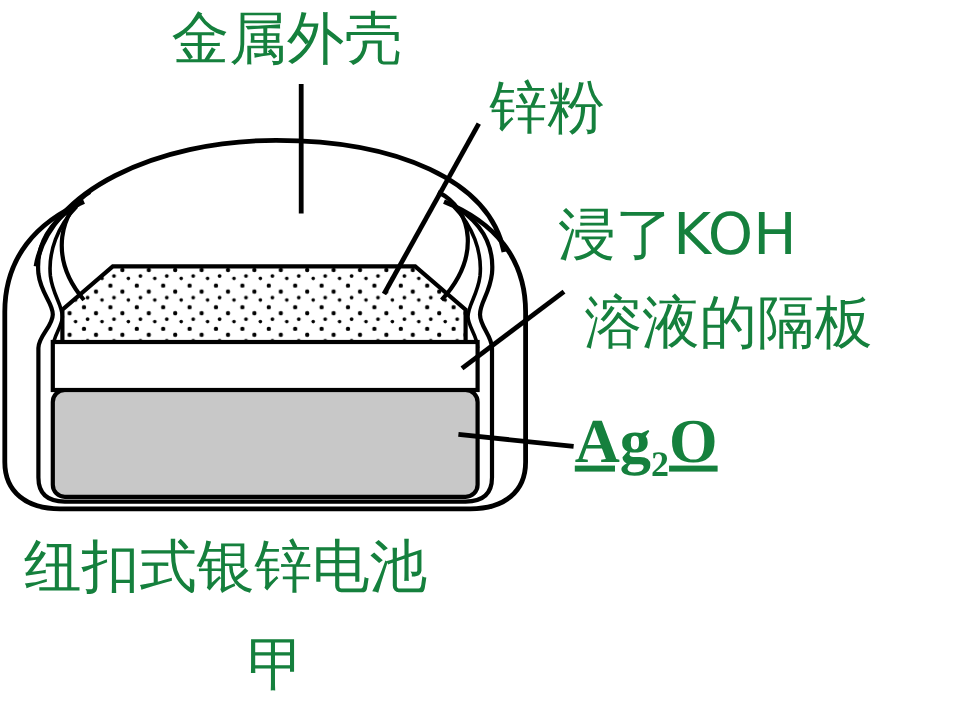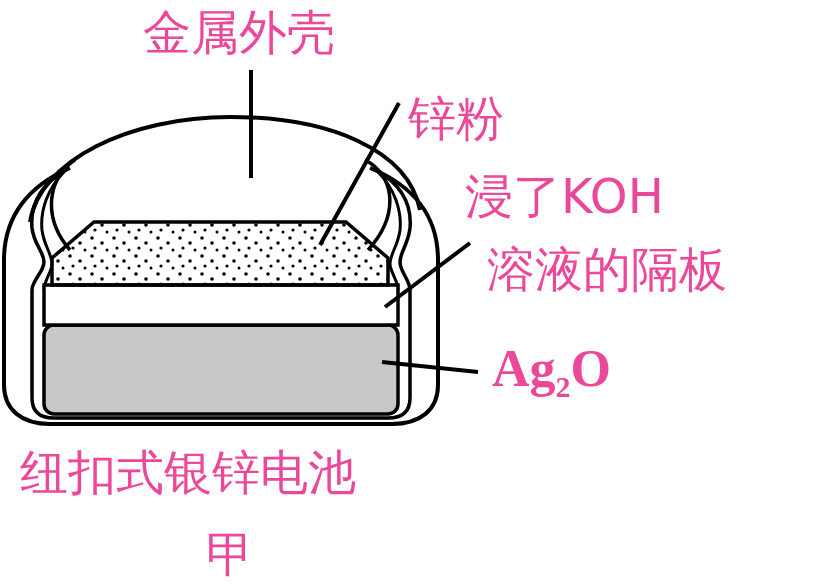--- a/index.html
+++ b/index.html
@@ -1,18 +1,18 @@
 <!DOCTYPE html>
 <html><head>
 <meta charset="utf-8">
 <style>
   html,body{margin:0;padding:0;background:#fff;}
   body{width:816px;height:586px;position:relative;overflow:hidden;font-family:"DejaVu Sans","Liberation Sans",sans-serif;}
   svg{position:absolute;left:0;top:0;}
-  .lbl{position:absolute;color:#ec4899;white-space:nowrap;line-height:1;text-align:right;}
+  .lbl{position:absolute;color:#15803d;white-space:nowrap;line-height:1;text-align:right;}
   .cjk{font-family:"DejaVu Sans","Liberation Sans",sans-serif;font-size:48px;}
   .serif{font-family:"Liberation Serif","DejaVu Serif",serif;font-weight:bold;}
 </style>
 </head>
 <body>
 
 <svg width="816" height="586" viewBox="0 0 816 586">
 
   <path d="M70,168 C30,185 4,215 4,260 L4,385 C4,410 22,424 50,424 L392,424 C420,424 438,410 438,385 L438,260 C438,215 412,185 370,168" fill="none" stroke="#000" stroke-width="4"></path>
 
@@ -37,18 +37,18 @@
   </defs>
   <path d="M94,222 L346,222 L388,258 L388,285 L52,285 L52,258 Z" fill="url(#dots)" stroke="#000" stroke-width="3.5"></path>
 
   <line x1="251" y1="70" x2="251" y2="178" stroke="#000" stroke-width="4"></line>
   <line x1="399" y1="103" x2="320" y2="245" stroke="#000" stroke-width="4"></line>
   <line x1="470" y1="243" x2="385" y2="307" stroke="#000" stroke-width="4"></line>
   <line x1="382" y1="362" x2="478" y2="372" stroke="#000" stroke-width="4"></line>
 </svg>
 
 <div class="lbl cjk" style="left:143px;top:8px;">金属外壳</div>
-<div class="lbl cjk" style="left:408px;top:66px;margin-top:28px;">锌粉</div>
+<div class="lbl cjk" style="left:408px;top:66px;">锌粉</div>
 <div class="lbl cjk" style="left:465px;top:172px;">浸了KOH</div>
 <div class="lbl cjk" style="left:487px;top:245px;">溶液的隔板</div>
-<div class="lbl serif" style="left:492px;top:343px;font-size:52px;"><span>Ag</span><sub style="font-size:30px;">2</sub><span>O</span></div>
+<div class="lbl serif" style="left:479px;top:343px;font-size:52px;text-decoration:underline;"><span>Ag</span><sub style="font-size:30px;">2</sub><span>O</span></div>
 <div class="lbl cjk" style="left:20px;top:448px;">纽扣式银锌电池</div>
 <div class="lbl cjk" style="left:206px;top:530px;">甲</div>
 
 </body></html>

